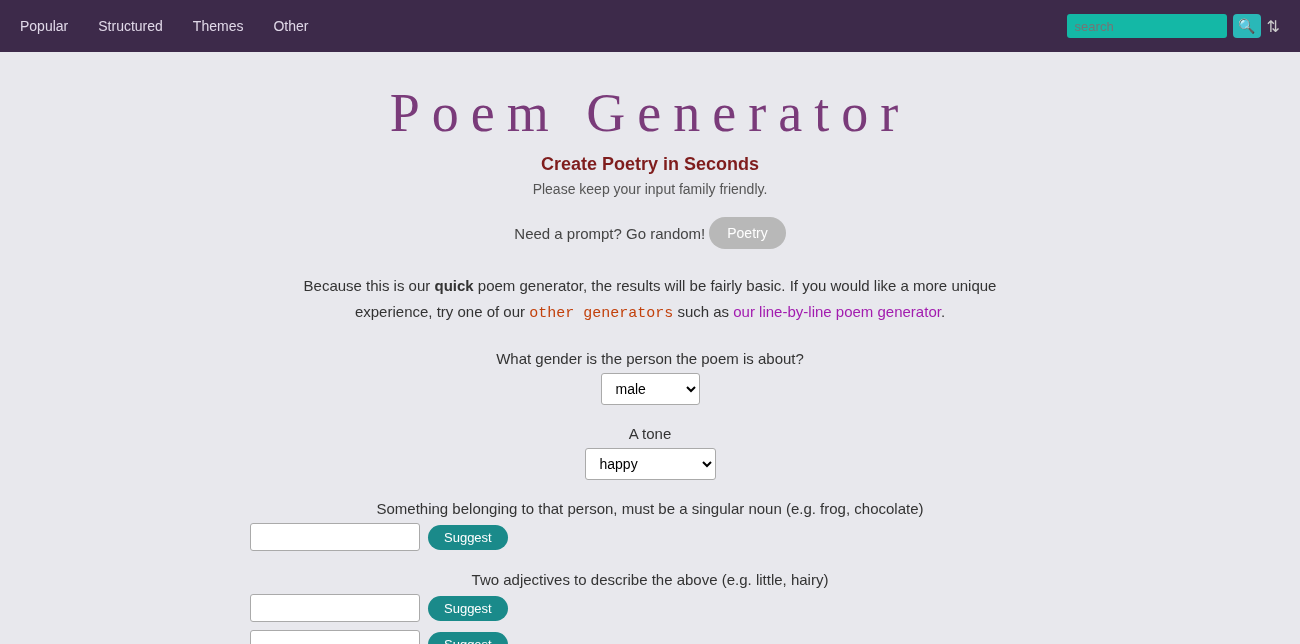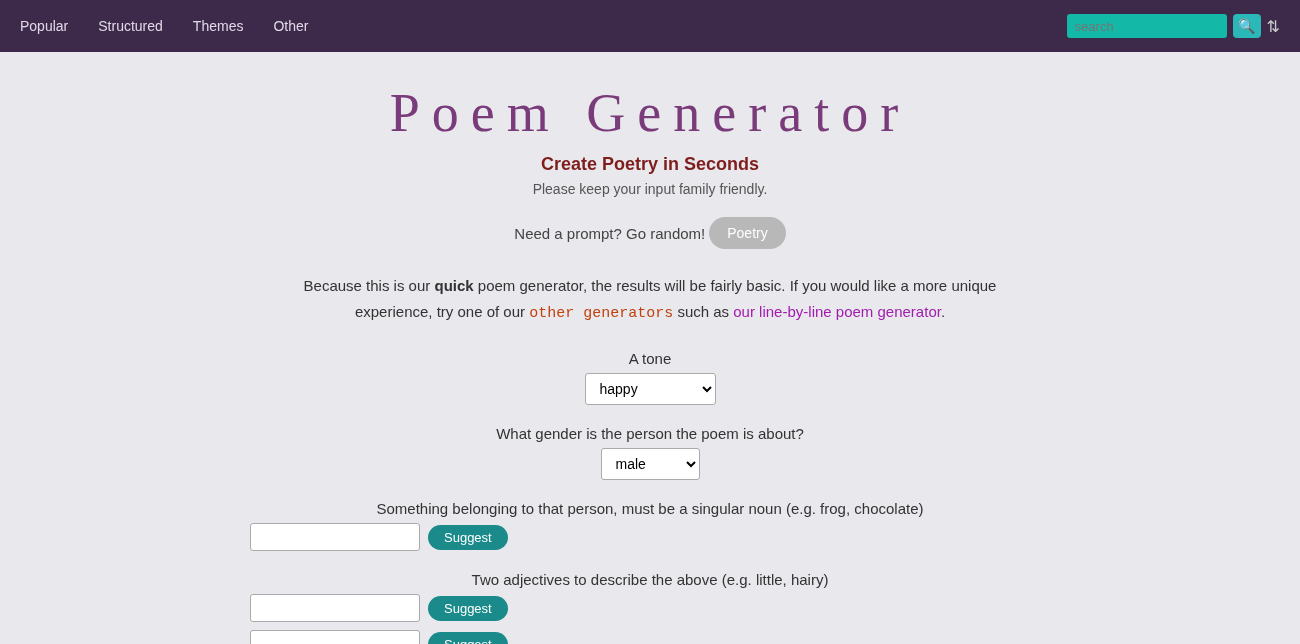--- a/index.html
+++ b/index.html
@@ -258,43 +258,43 @@
   <div class="random-row">
     <span>Need a prompt? Go random!</span>
     <button class="btn-submit">Poetry</button>
   </div>
 
   <div class="description-block">
     <span>Because this is our </span><strong>quick</strong><span> poem generator, the results will be fairly basic. If you would like a more unique experience, try one of our </span><a class="link-green" href="#">other generators</a><span> such as </span><a class="link-teal" href="#">our line-by-line poem generator</a><span>.</span>
   </div>
 
   <div class="form-section">
+
+    <div class="field-group">
+      <label class="field-label">What gender is the person the poem is about?</label>
+      <select class="field-select">
+        <option>male</option>
+        <option>female</option>
+        <option>neutral</option>
+      </select>
+    </div>
 
     <div class="field-group">
       <label class="field-label">A tone</label>
       <select class="field-select">
         <option>happy</option>
         <option>sad</option>
         <option>romantic</option>
         <option>funny</option>
         <option>dark</option>
         <option>inspirational</option>
       </select>
     </div>
 
     <div class="field-group">
-      <label class="field-label">What gender is the person the poem is about?</label>
-      <select class="field-select">
-        <option>male</option>
-        <option>female</option>
-        <option>neutral</option>
-      </select>
-    </div>
-
-    <div class="field-group">
       <label class="field-label">Something belonging to that person, must be a singular noun (e.g. frog, chocolate)</label>
       <div class="input-suggest-row">
         <input type="text" class="field-input" style="">
         <button class="btn-suggest">Suggest</button>
       </div>
     </div>
 
     <div class="field-group">
       <label class="field-label">Two adjectives to describe the above (e.g. little, hairy)</label>
       <div class="input-suggest-row">

